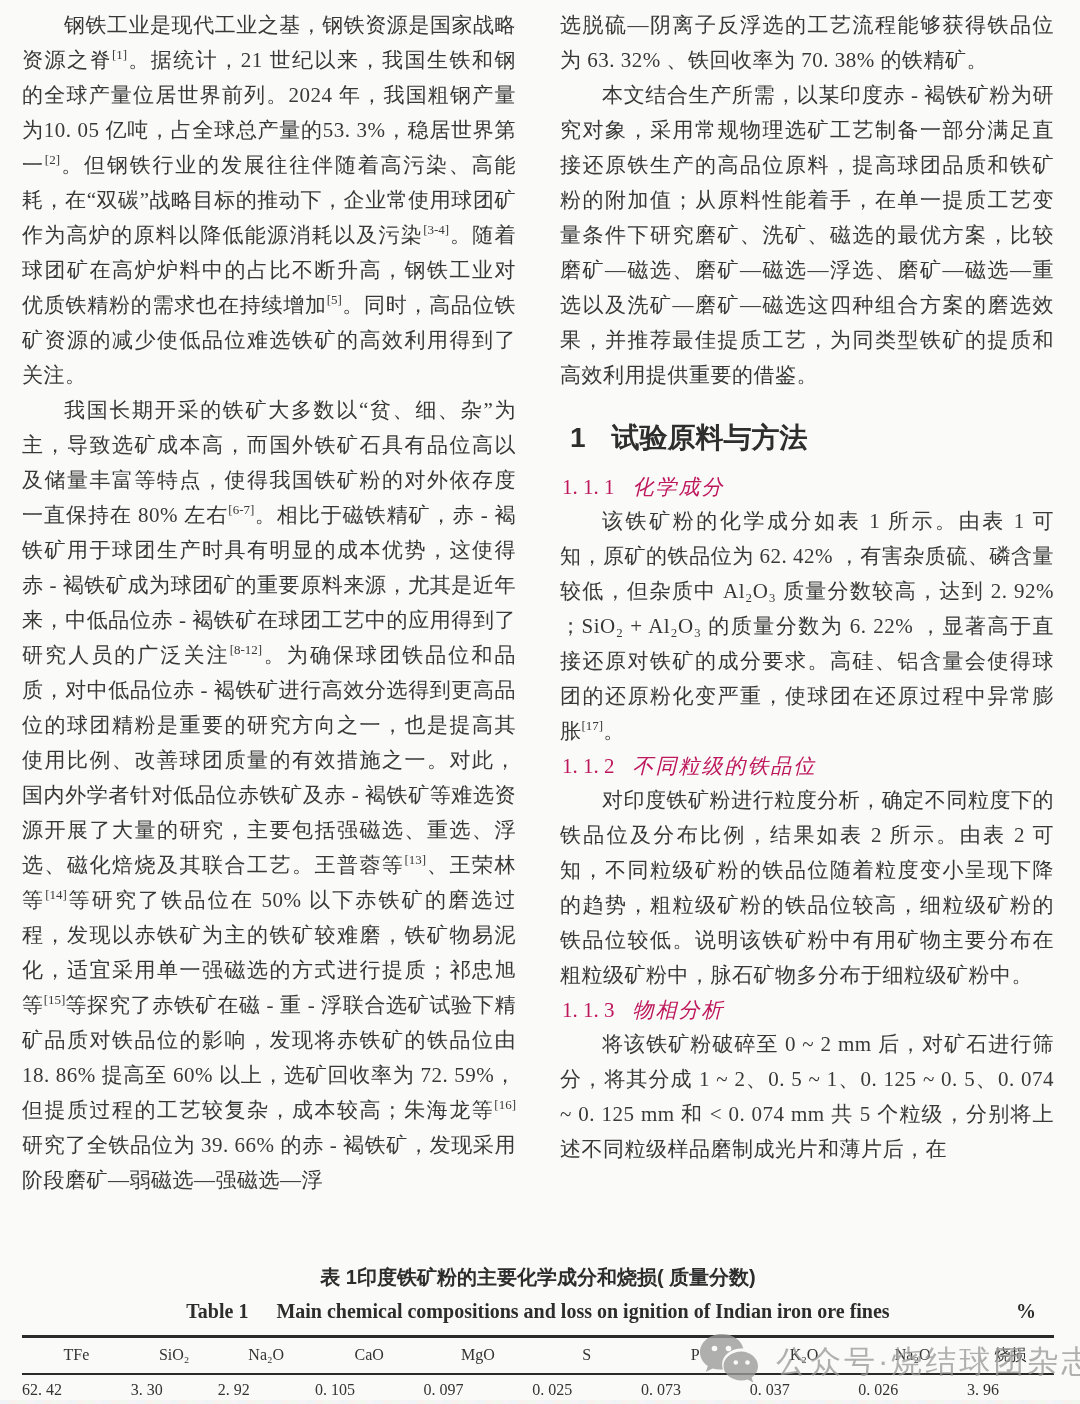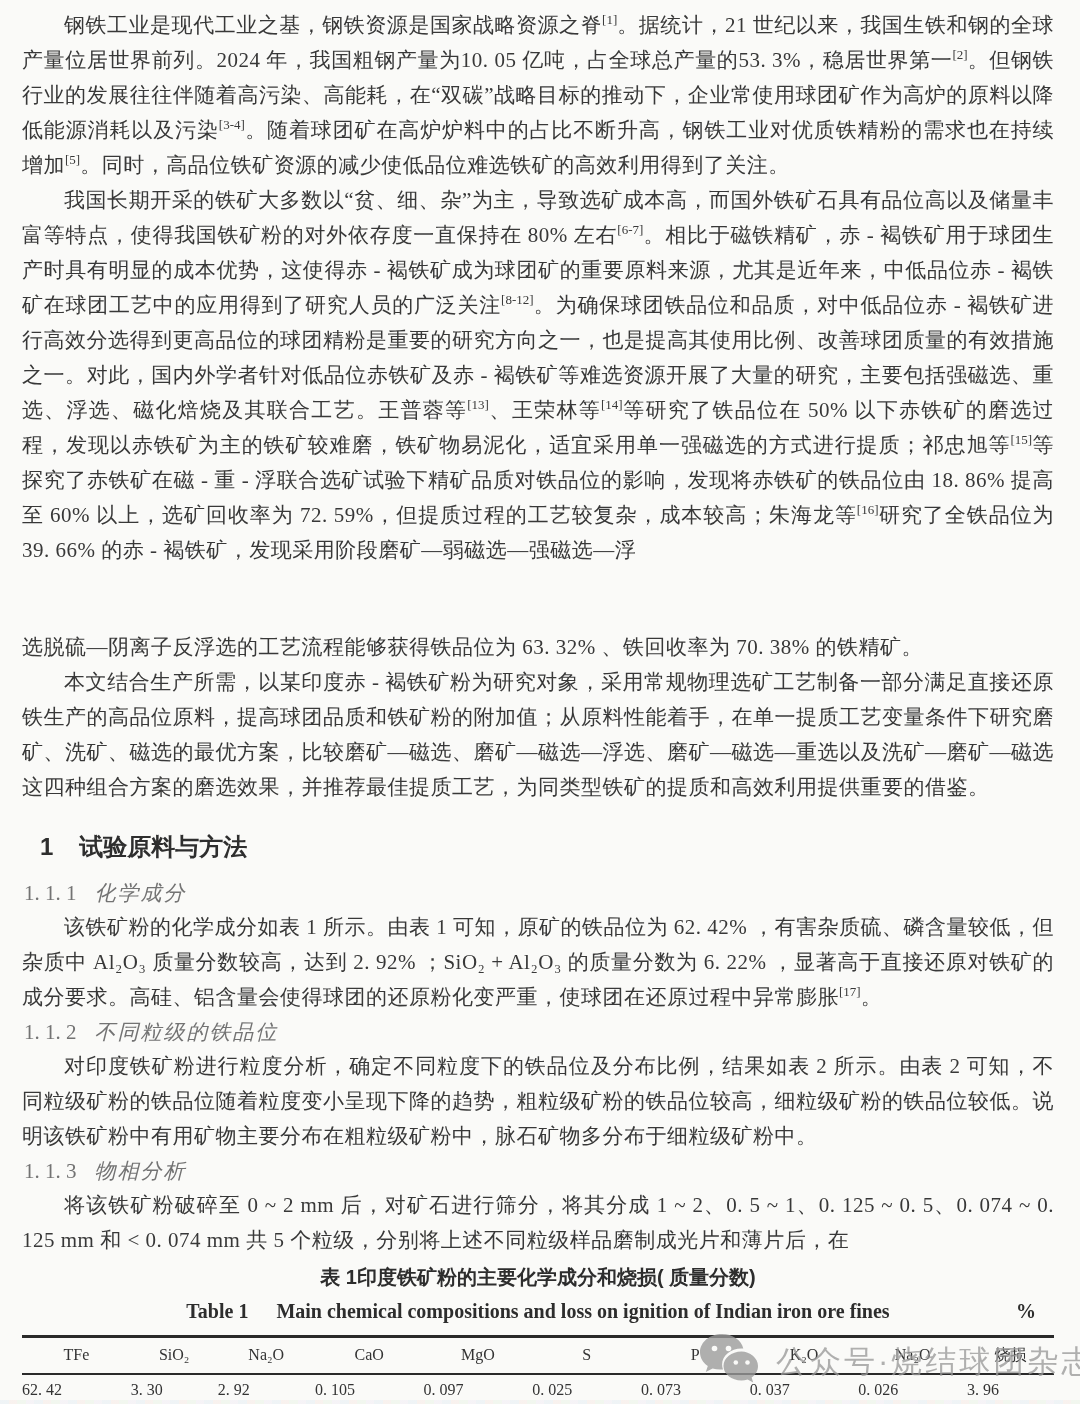--- a/index.html
+++ b/index.html
@@ -14,55 +14,54 @@
     height: 1404px;
     padding: 8px 26px 0 22px;
     overflow: hidden;
     background: #fafaf8;
   }
   .columns {
     display: flex;
     gap: 44px;
     height: 1250px;
     overflow: hidden;
-    flex-direction: column;
   }
   .col { flex: 1 1 0; min-width: 0; }
   p.body-para {
     font-size: 21px;
     line-height: 35px;
     text-align: justify;
     letter-spacing: 0.5px;
   }
   p.indent { text-indent: 2em; }
   p.body-para sup {
     font-size: 13px;
     line-height: 0;
     letter-spacing: 0;
   }
   h2.sec1 {
     font-family: "Liberation Sans", "DejaVu Sans", sans-serif;
     font-weight: bold;
-    font-size: 24px;
+    font-size: 28px;
     color: #2e2e2e;
-    margin: 26px 0 16px 18px;
+    margin: 26px 0 16px 10px;
   }
   h2.sec1 .num { margin-right: 26px; font-weight: bold; }
   h3.sec2 {
     font-family: "Liberation Sans", "DejaVu Sans", sans-serif;
     font-weight: bold;
     font-size: 21px;
     color: #2e2e2e;
     margin: 6px 0 6px 2px;
   }
   h3.sec2 .num { margin-right: 20px; }
   h4.sec3 {
     font-size: 21px;
     font-weight: normal;
-    color: #737373;
+    color: #be185d;
     margin: 3px 0 3px 2px;
   }
   h4.sec3 .num { font-style: normal; margin-right: 18px; }
   h4.sec3 .ttl { font-style: italic; letter-spacing: 2px; }
   
   .table-section { margin-top: 6px; position: relative; }
   .cap-cn {
     text-align: center;
     font-family: "Liberation Sans", "DejaVu Sans", sans-serif;
     font-weight: bold;

